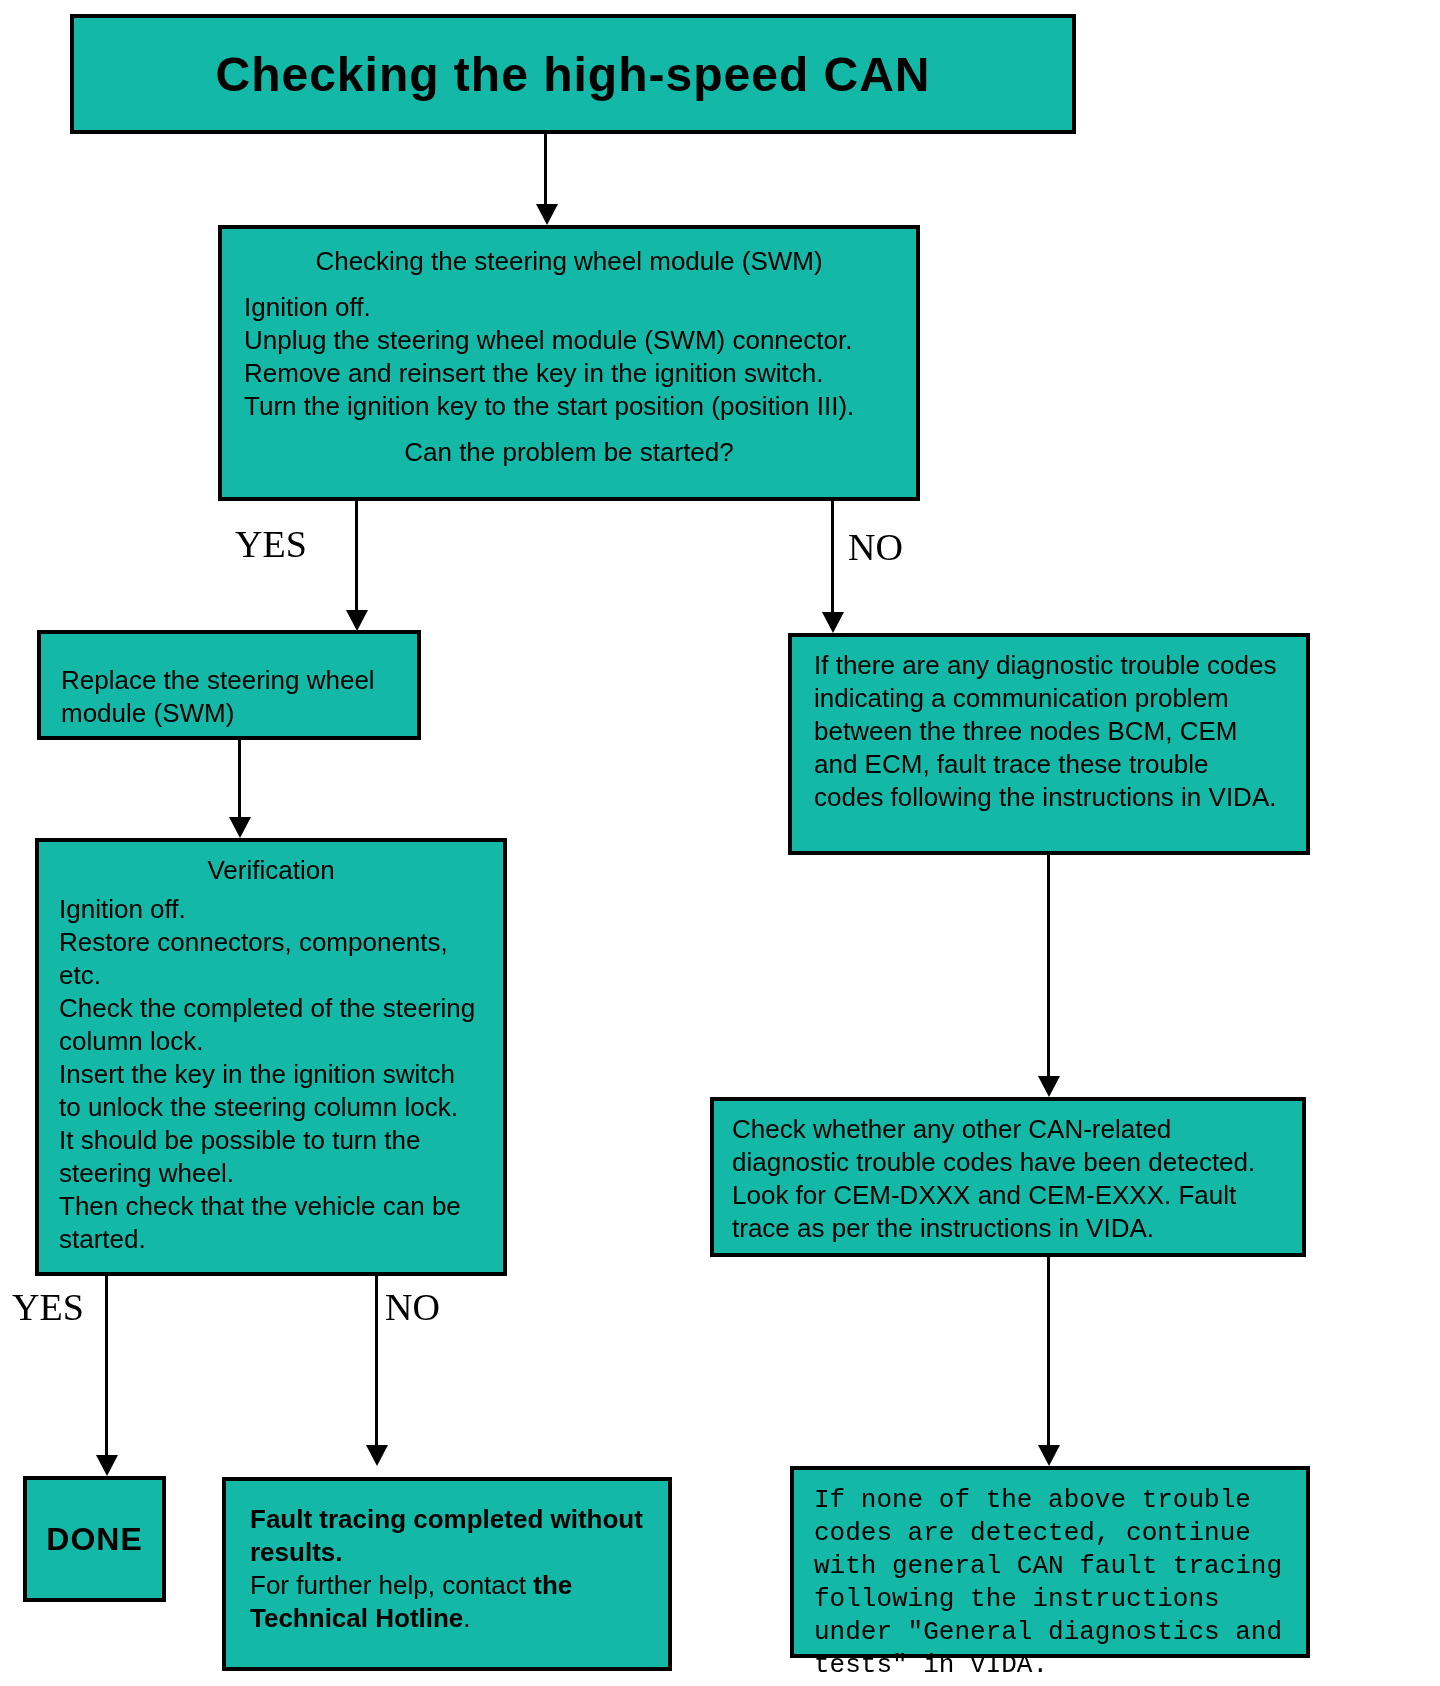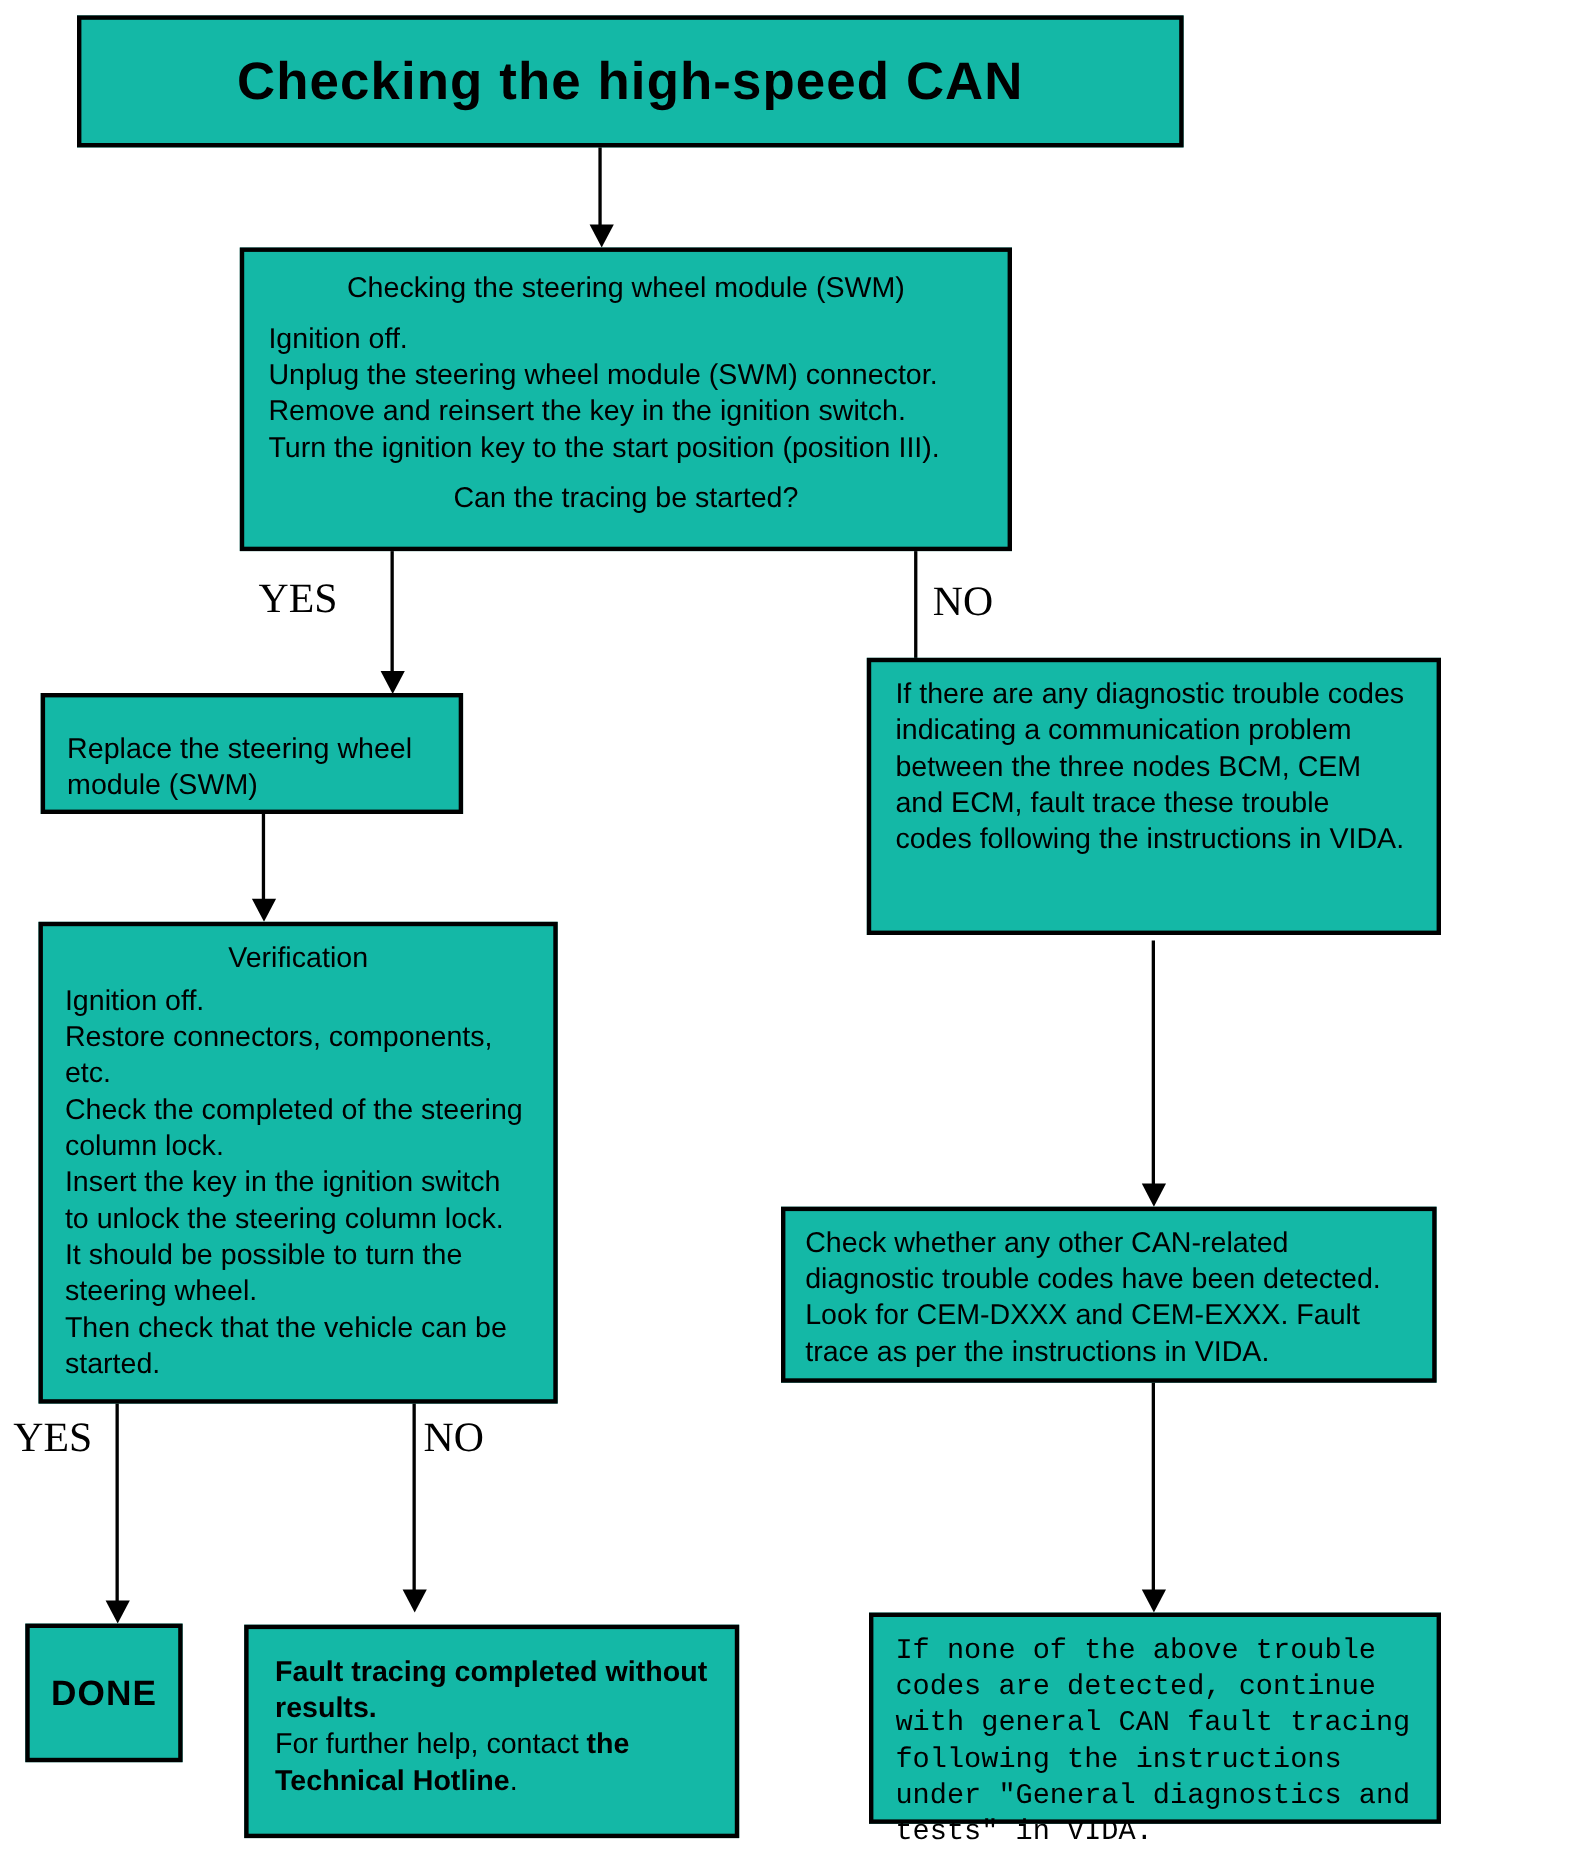--- a/index.html
+++ b/index.html
@@ -69,21 +69,21 @@
 
   <div class="vline" style="left:544px;top:134px;height:72px;"></div>
   <div class="ahead" style="left:536px;top:204px;"></div>
 
   <div class="box" style="left:218px;top:225px;width:702px;height:276px;padding:16px 22px;">
     <div class="center heading">Checking the steering wheel module (SWM)</div>
     <div>Ignition off.</div>
     <div>Unplug the steering wheel module (SWM) connector.</div>
     <div>Remove and reinsert the key in the ignition switch.</div>
     <div>Turn the ignition key to the start position (position III).</div>
-    <div class="center question">Can the tracing be started?</div>
+    <div class="center question">Can the problem be started?</div>
   </div>
 
   <div class="branch-label" style="left:235px;top:524px;">YES</div>
   <div class="vline" style="left:355px;top:501px;height:110px;"></div>
   <div class="ahead" style="left:346px;top:610px;"></div>
 
   <div class="branch-label" style="left:848px;top:527px;">NO</div>
   <div class="vline" style="left:831px;top:501px;height:112px;"></div>
   <div class="ahead" style="left:822px;top:612px;"></div>
 
@@ -116,21 +116,21 @@
     <span>DONE</span>
   </div>
 
   <div class="box" style="left:222px;top:1477px;width:450px;height:194px;padding:22px 24px;">
     <div class="bold">Fault tracing completed without results.</div>
     <div>
       <span>For further help, contact </span><span class="bold">the Technical Hotline</span><span>.</span>
     </div>
   </div>
 
-  <div class="box" style="left:788px;top:598px;width:522px;height:252px;padding:12px 22px;">
+  <div class="box" style="left:788px;top:633px;width:522px;height:222px;padding:12px 22px;">
     <div>If there are any diagnostic trouble codes indicating a communication problem between the three nodes BCM, CEM and ECM, fault trace these trouble codes following the instructions in VIDA.</div>
   </div>
 
   <div class="vline" style="left:1047px;top:855px;height:222px;"></div>
   <div class="ahead" style="left:1038px;top:1076px;"></div>
 
   <div class="box" style="left:710px;top:1097px;width:596px;height:160px;padding:12px 18px;">
     <div>Check whether any other CAN-related diagnostic trouble codes have been detected. Look for CEM-DXXX and CEM-EXXX. Fault trace as per the instructions in VIDA.</div>
   </div>
 

